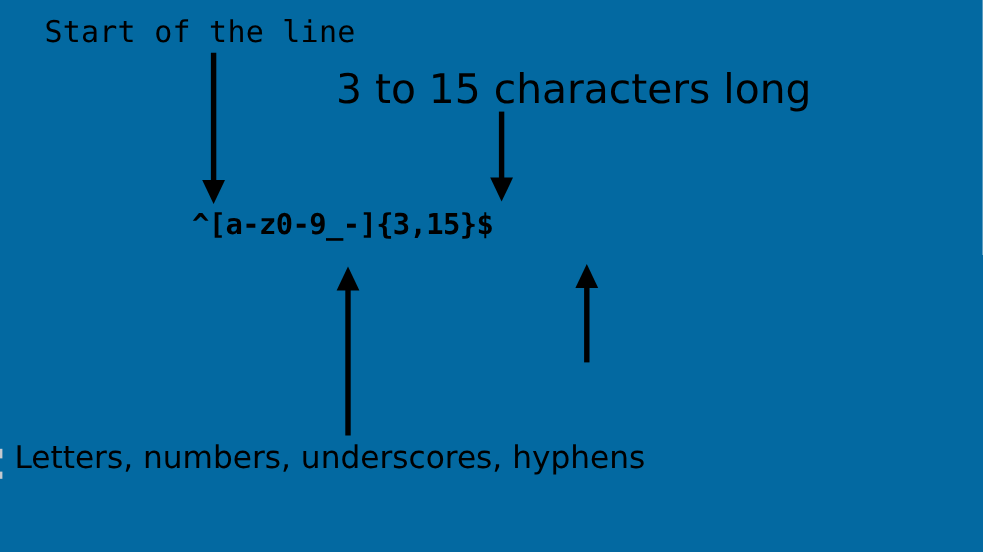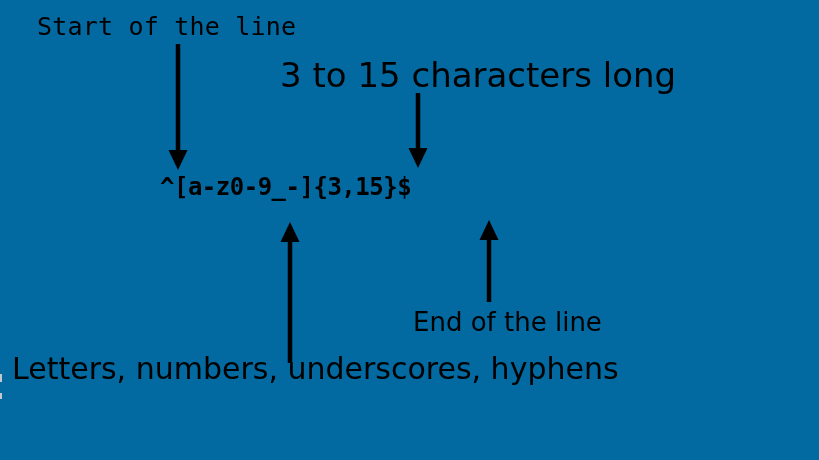--- a/index.html
+++ b/index.html
@@ -46,22 +46,22 @@
     font-weight: bold;
     letter-spacing: -0.5px;
   }
   .end-label {
     left: 413px;
     top: 309px;
     font-size: 26px;
   }
   .charset-label {
     left: 12px;
-    top: 354px;
-    font-size: 30px;
+    top: 369px;
+    font-size: 26px;
   }
   .arrow-layer {
     position: absolute;
     left: 0;
     top: 0;
     width: 819px;
     height: 460px;
     pointer-events: none;
   }
   .edge-artifact {
@@ -94,20 +94,19 @@
         <polygon points="489,220 479.5,240 498.5,240" fill="#000000"></polygon>
       </g>
     </svg>
 
   <div class="label mono start-label">Start of the line</div>
 
   <div class="label sans length-label">3 to 15 characters long</div>
 
   <div class="label mono regex-pattern">^[a-z0-9_-]{3,15}$</div>
 
-  <div class="label sans end-label">End of the line</div>
 
   <div class="label sans charset-label">Letters, numbers, underscores, hyphens</div>
 
   <div class="edge-artifact a1"></div>
   <div class="edge-artifact a2"></div>
 
 </div>
 
 </body></html>

